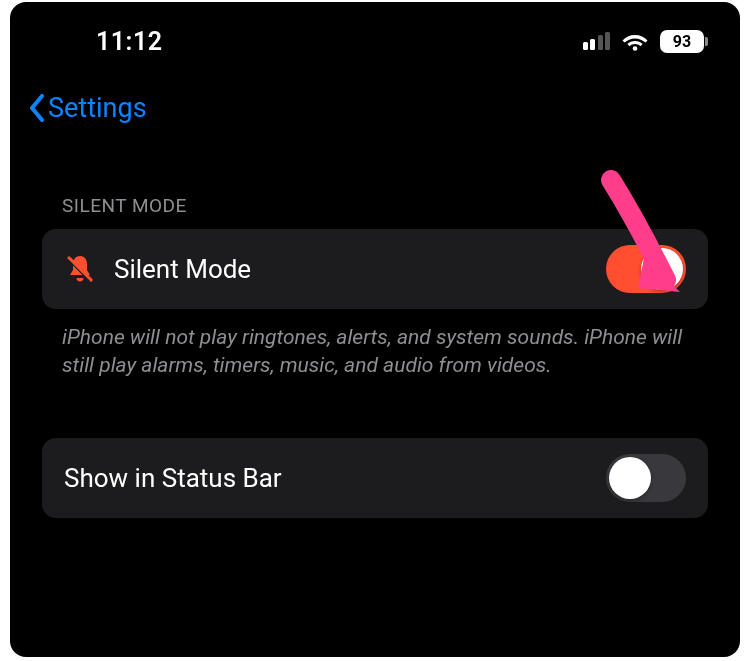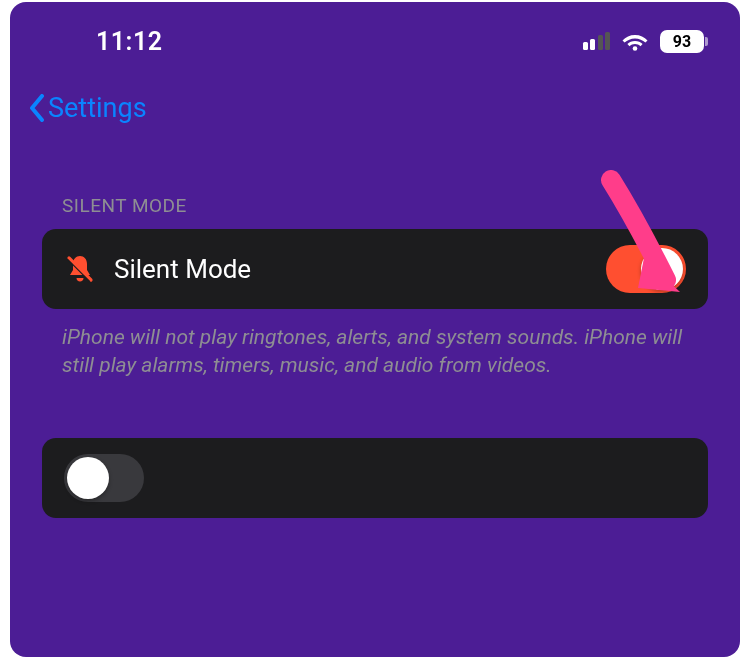--- a/index.html
+++ b/index.html
@@ -12,21 +12,21 @@
       height: 661px;
       background: #ffffff;
       font-family: -apple-system, BlinkMacSystemFont, "Segoe UI", Roboto, Helvetica, Arial, sans-serif;
       display: flex;
       justify-content: center;
       align-items: flex-start;
     }
     .phone-screen {
       width: 730px;
       height: 655px;
-      background: #4c1d95;
+      background: #000000;
       border-radius: 16px;
       position: relative;
       overflow: hidden;
       margin-top: 2px;
     }
 
     
     .status-bar {
       display: flex;
       justify-content: space-between;
@@ -255,20 +255,21 @@
       <div class="toggle on">
         <div class="toggle-knob"></div>
       </div>
     </div>
   </div>
 
   <div class="section-footer">iPhone will not play ringtones, alerts, and system sounds. iPhone will still play alarms, timers, music, and audio from videos.</div>
 
   <div class="row-group second-group">
     <div class="setting-row">
+      <div class="row-label">Show in Status Bar</div>
       <div class="toggle off">
         <div class="toggle-knob"></div>
       </div>
     </div>
   </div>
 
   <svg class="anno-arrow" viewBox="0 0 120 140">
     <defs>
       <marker id="arrHead" markerWidth="8" markerHeight="8" refX="4" refY="4" orient="auto">
         <path d="M0,0 L8,4 L0,8 Z" fill="#ff3d8a"></path>

